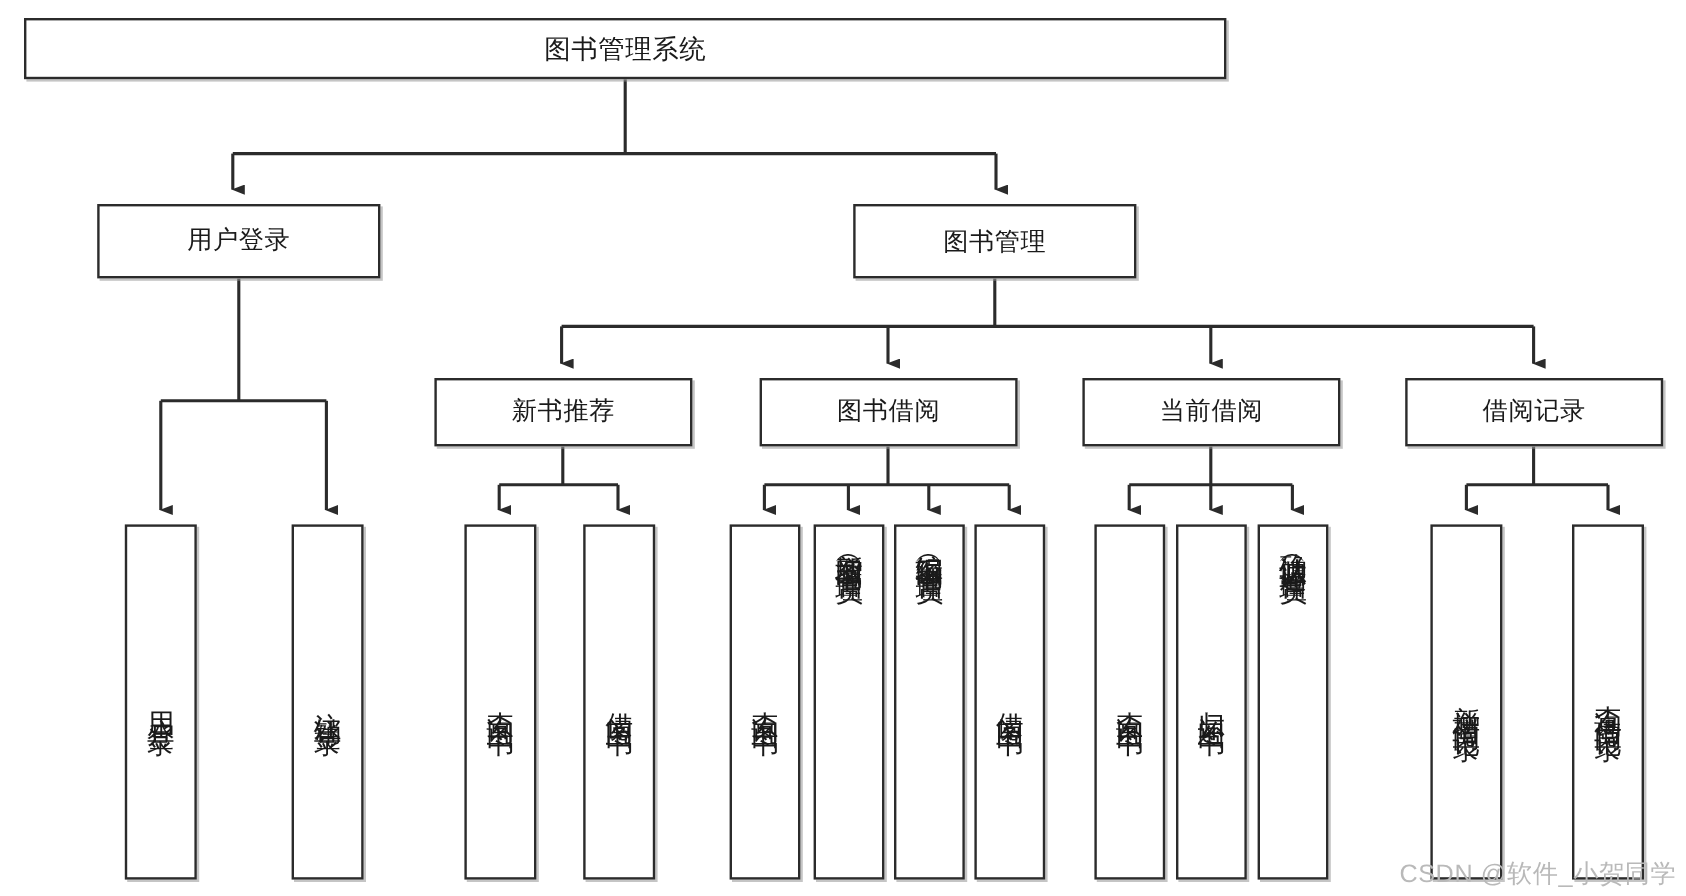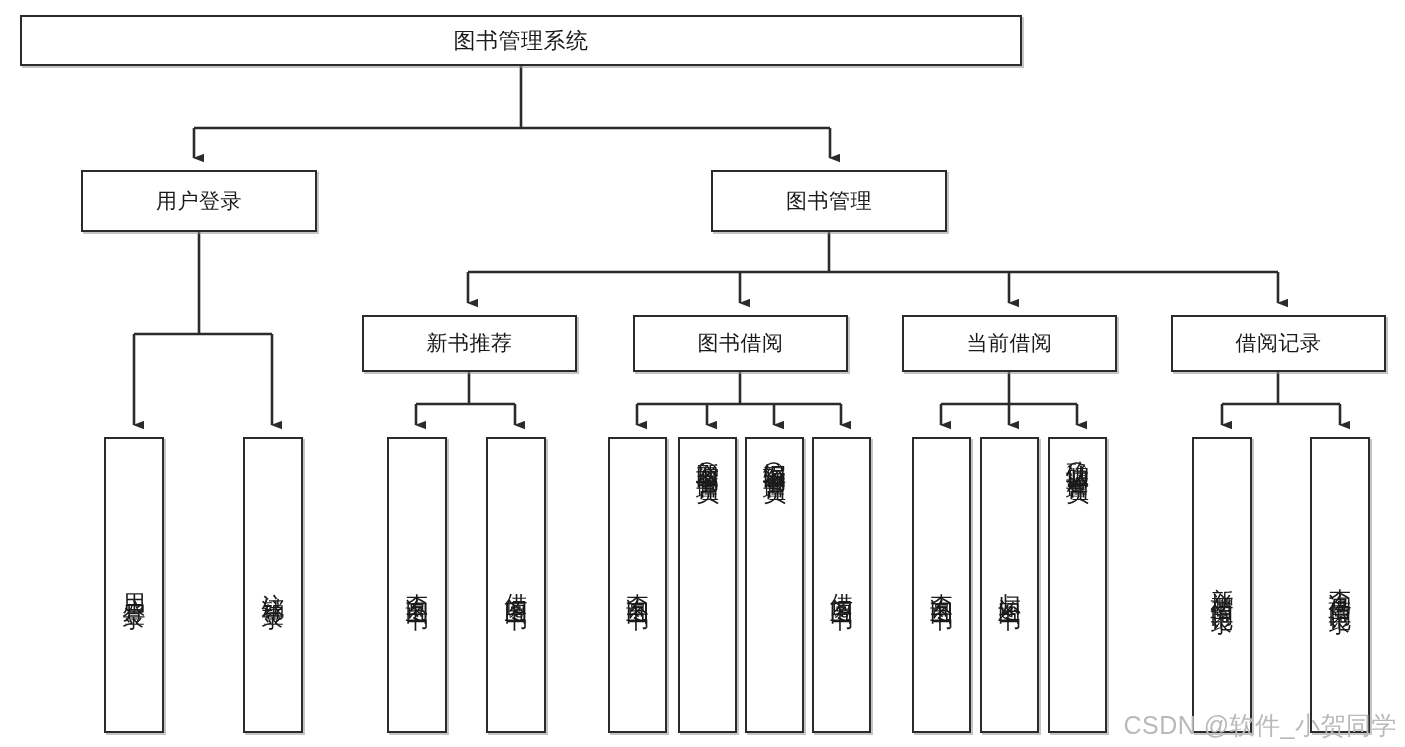--- a/index.html
+++ b/index.html
@@ -70,21 +70,21 @@
   .node.vert.tall-text {
     align-items: flex-start;
   }
   .node.vert.tall-text .label {
     letter-spacing: 3px;
   }
   .watermark {
     position: absolute;
     right: 8px;
     bottom: 5px;
-    font-size: 25px;
+    font-size: 21px;
     color: #b9b9b9;
     letter-spacing: 0.5px;
     user-select: none;
     white-space: nowrap;
   }
 </style>
 </head>
 <body>
 
 <div id="diagram-root">

